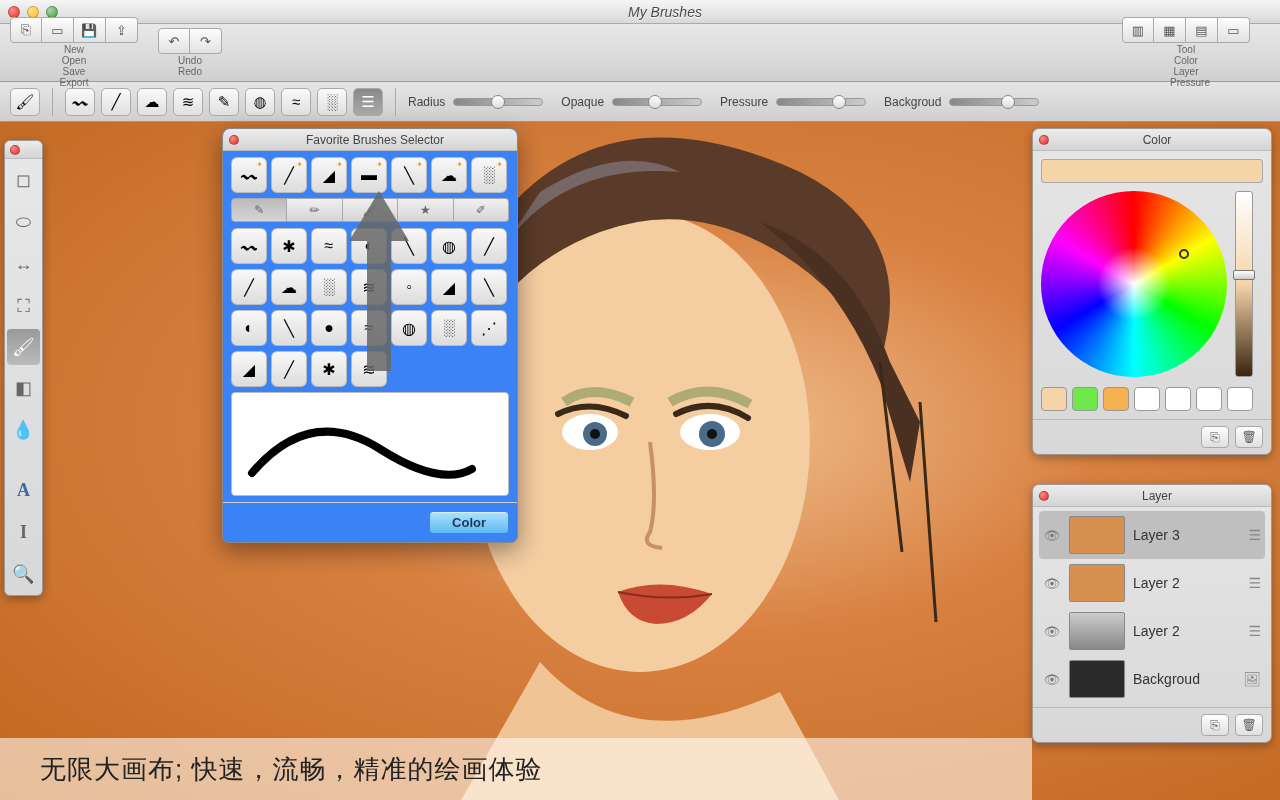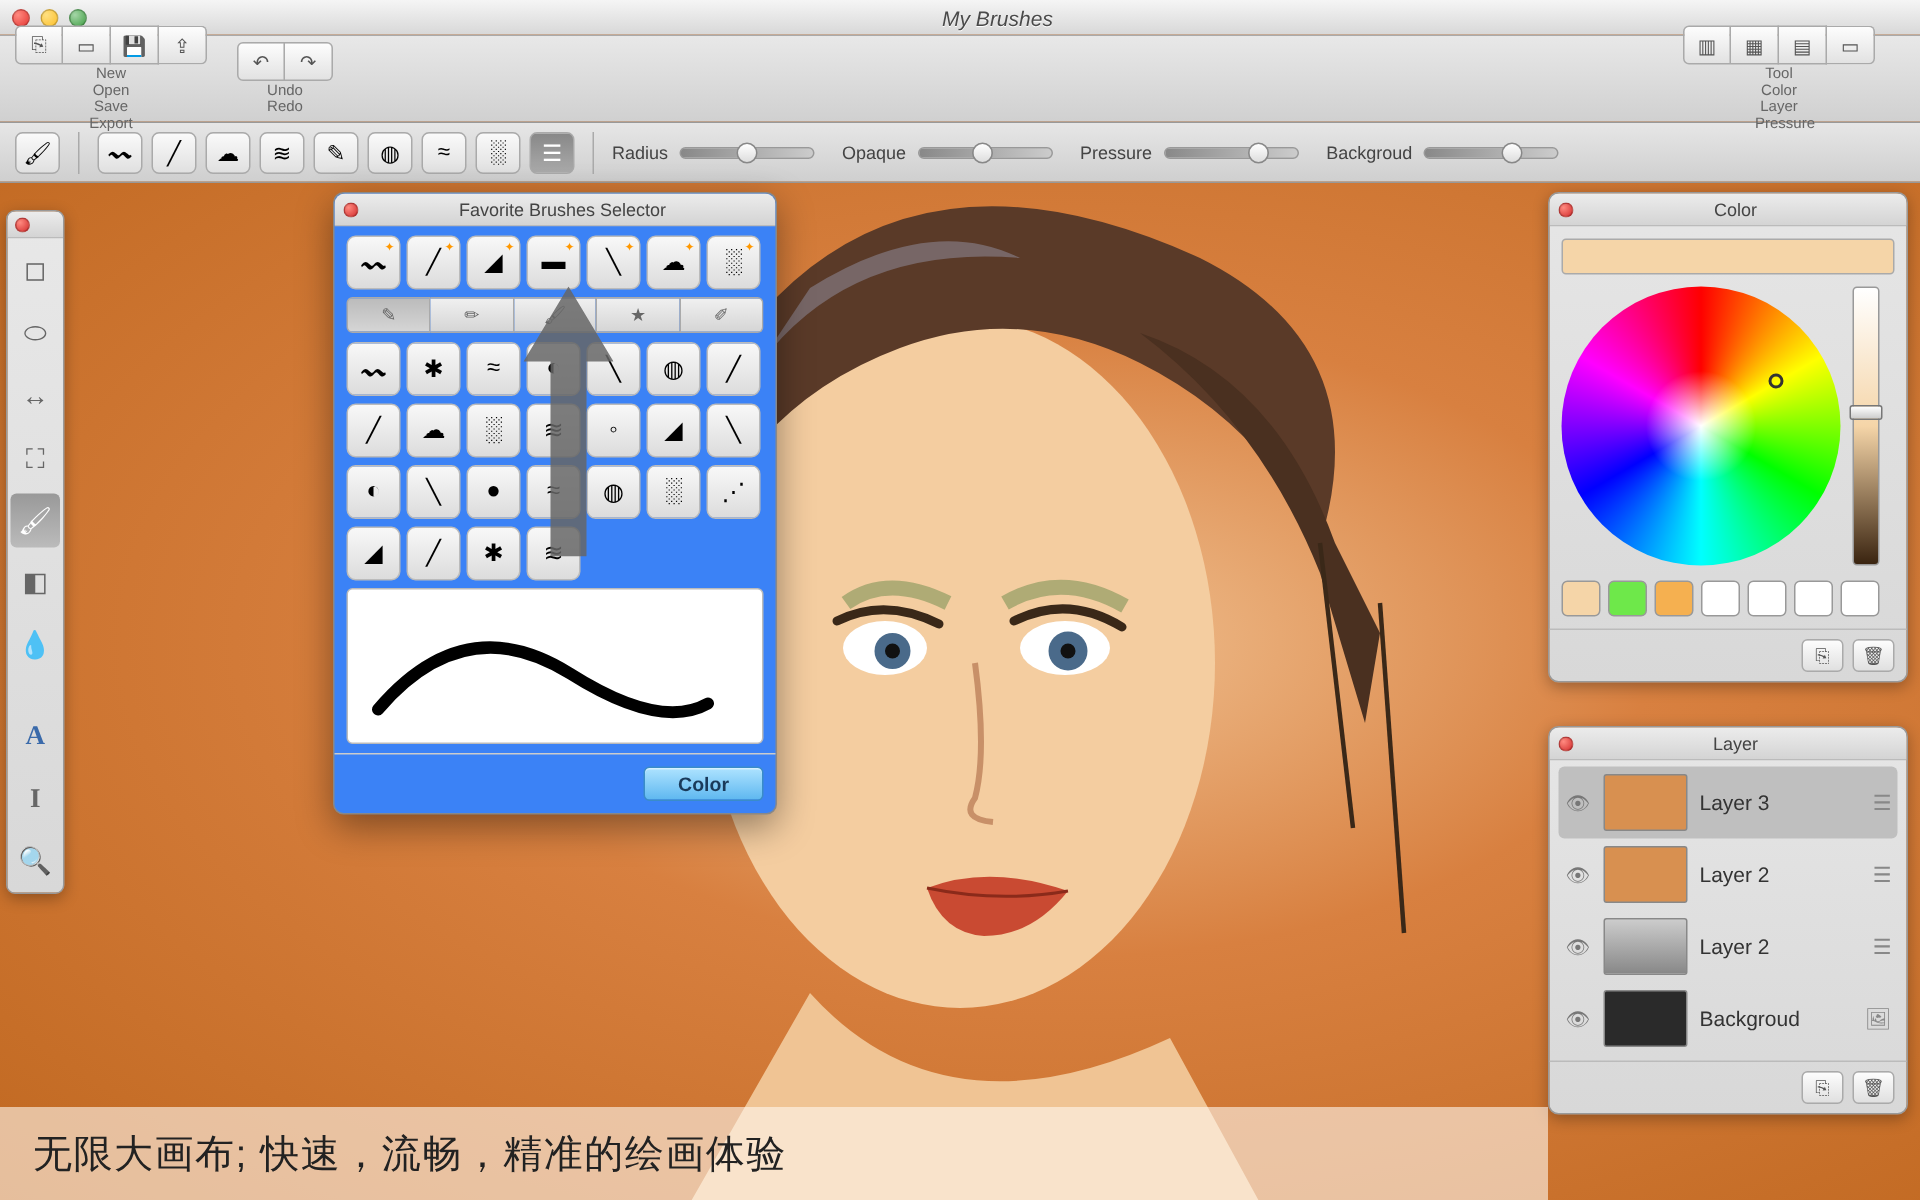--- a/index.html
+++ b/index.html
@@ -89,21 +89,21 @@
 .layer-row { display: flex; align-items: center; gap: 8px; padding: 5px 4px; border-radius: 4px; }
 .layer-row.selected { background: #bfbfbf; }
 .eye { width: 18px; color: #777; font-size: 13px; text-align: center; }
 .thumb { width: 56px; height: 38px; border: 1px solid #888; border-radius: 2px; background: #d89050; }
 .thumb.bw { filter: grayscale(1); background: linear-gradient(#ccc, #888); }
 .thumb.bg { background: #2a2a2a; }
 .layer-name { flex: 1; font-size: 14px; color: #333; }
 .hamburger { color: #888; font-size: 14px; }
 
 
-.caption-bar { position: absolute; left: 0; right: 248px; bottom: 0; height: 62px; background: rgba(255,248,240,0.6); display: flex; align-items: center; padding-left: 22px; font-size: 26px; color: #222; letter-spacing: 1px; }
+.caption-bar { position: absolute; left: 0; right: 248px; bottom: 0; height: 62px; background: rgba(255,248,240,0.6); display: flex; align-items: center; padding-left: 40px; font-size: 26px; color: #222; letter-spacing: 1px; }
 </style>
 </head>
 <body>
 
 <div class="titlebar">
   <div class="traffic-lights">
     <div class="tl red"></div>
     <div class="tl yellow"></div>
     <div class="tl green"></div>
   </div>

